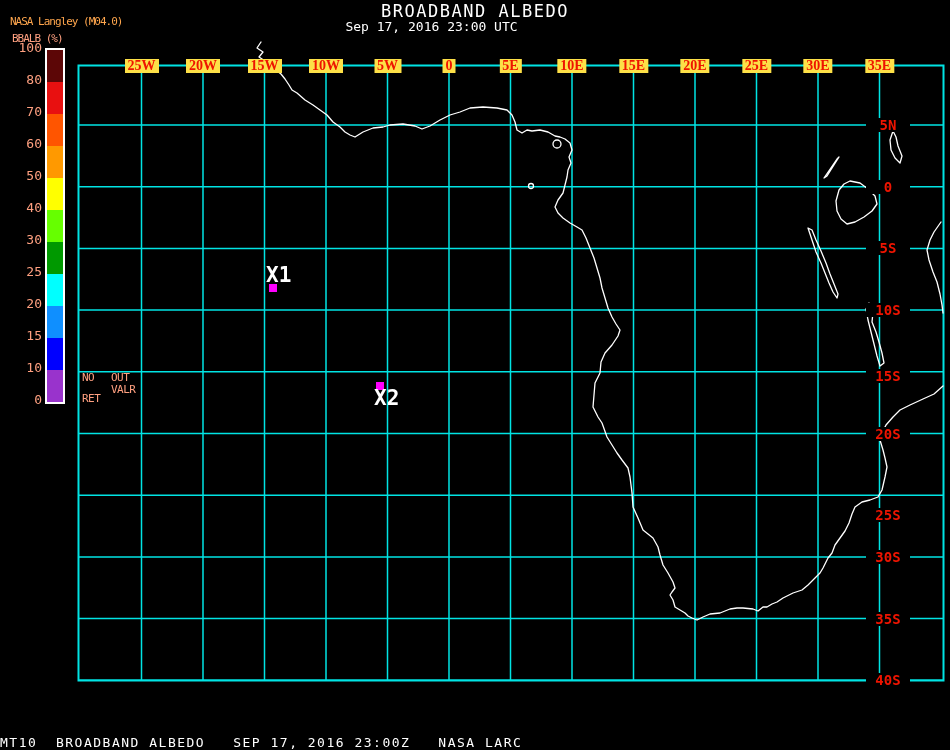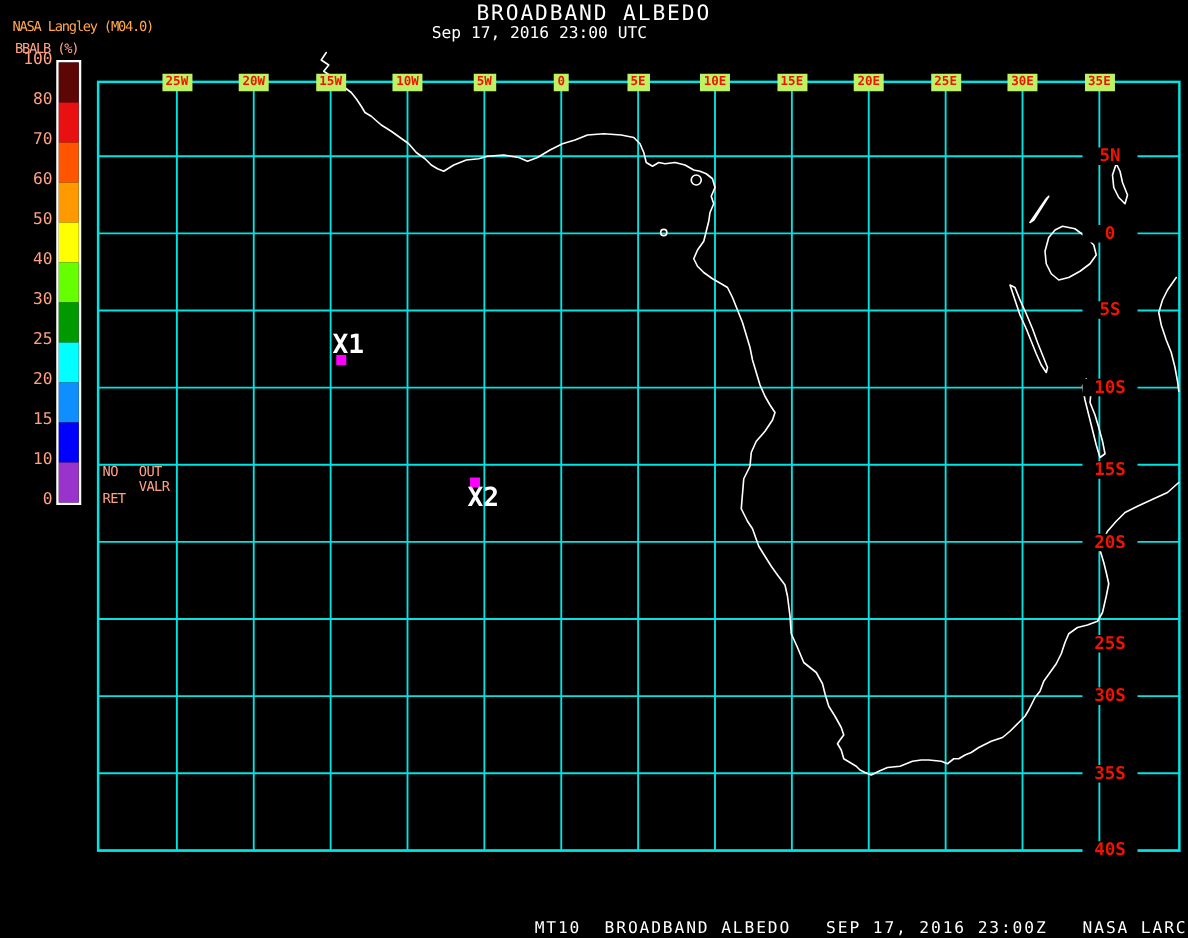--- a/index.html
+++ b/index.html
@@ -12,31 +12,31 @@
     font-size:17px;letter-spacing:1.5px;white-space:pre;}
   #page-subtitle{top:19px;left:0;width:863px;text-align:center;color:#fff;
     font-size:13px;letter-spacing:0;white-space:pre;}
   #nasa-line{left:10px;top:15px;font-size:11px;letter-spacing:-1px;color:var(--c-header-text);white-space:pre;}
   #bbalb-line{left:12px;top:32px;font-size:11px;letter-spacing:-1px;color:var(--c-scale-text);white-space:pre;}
   #colorbar{left:45px;top:48px;width:16px;height:352px;border:2px solid #fff;}
   .cb-seg{width:16px;height:32px;}
   .cb-tick{position:absolute;left:0;width:42px;text-align:right;
     font-size:13px;color:var(--c-scale-text);line-height:16px;}
   .lon-label{position:absolute;top:59px;transform:translateX(-50%);
-    background:#bef264;padding:0 3px;color:var(--c-tick-label);
-    font-size:10px;font-weight:bold;line-height:14px;white-space:pre;}
+    background:#fde047;padding:0 3px;color:var(--c-tick-label);
+    font-size:14px;font-weight:bold;line-height:14px;white-space:pre;font-family:Liberation Serif, serif;}
   .lat-label{position:absolute;left:866px;width:44px;text-align:center;
     background:#000;color:var(--c-tick-label);
     font-size:14px;font-weight:bold;line-height:14px;white-space:pre;}
   .legend-cell{position:absolute;font-size:11px;letter-spacing:-0.5px;
     color:var(--c-scale-text);line-height:12px;white-space:pre;}
   .marker-square{position:absolute;width:8px;height:8px;background:var(--c-marker);}
   .marker-label{position:absolute;color:#fff;font-size:21px;font-weight:bold;
     line-height:16px;white-space:pre;}
-  #footer-caption{top:735px;left:0;width:950px;text-align:right;color:#fff;
+  #footer-caption{top:735px;left:0;width:950px;text-align:left;color:#fff;
     font-size:13px;letter-spacing:1.5px;white-space:pre;}
 </style>
 </head>
 <body style="--c-grid: #00e4e4; --c-coast: #ffffff; --c-tick-label: #ee1400; --c-scale-text: #ffa080; --c-header-text: #ffa64d; --c-marker: #ff00ff;">
 
 <svg id="map-svg" width="950" height="750" viewBox="0 0 950 750" class="abs" style="left:0;top:0">
   <g id="grid-g" style="stroke:var(--c-grid);stroke-width:1.5">
       <line x1="141.5" y1="66" x2="141.5" y2="680.5"></line>
       <line x1="203" y1="66" x2="203" y2="680.5"></line>
       <line x1="264.5" y1="66" x2="264.5" y2="680.5"></line>

